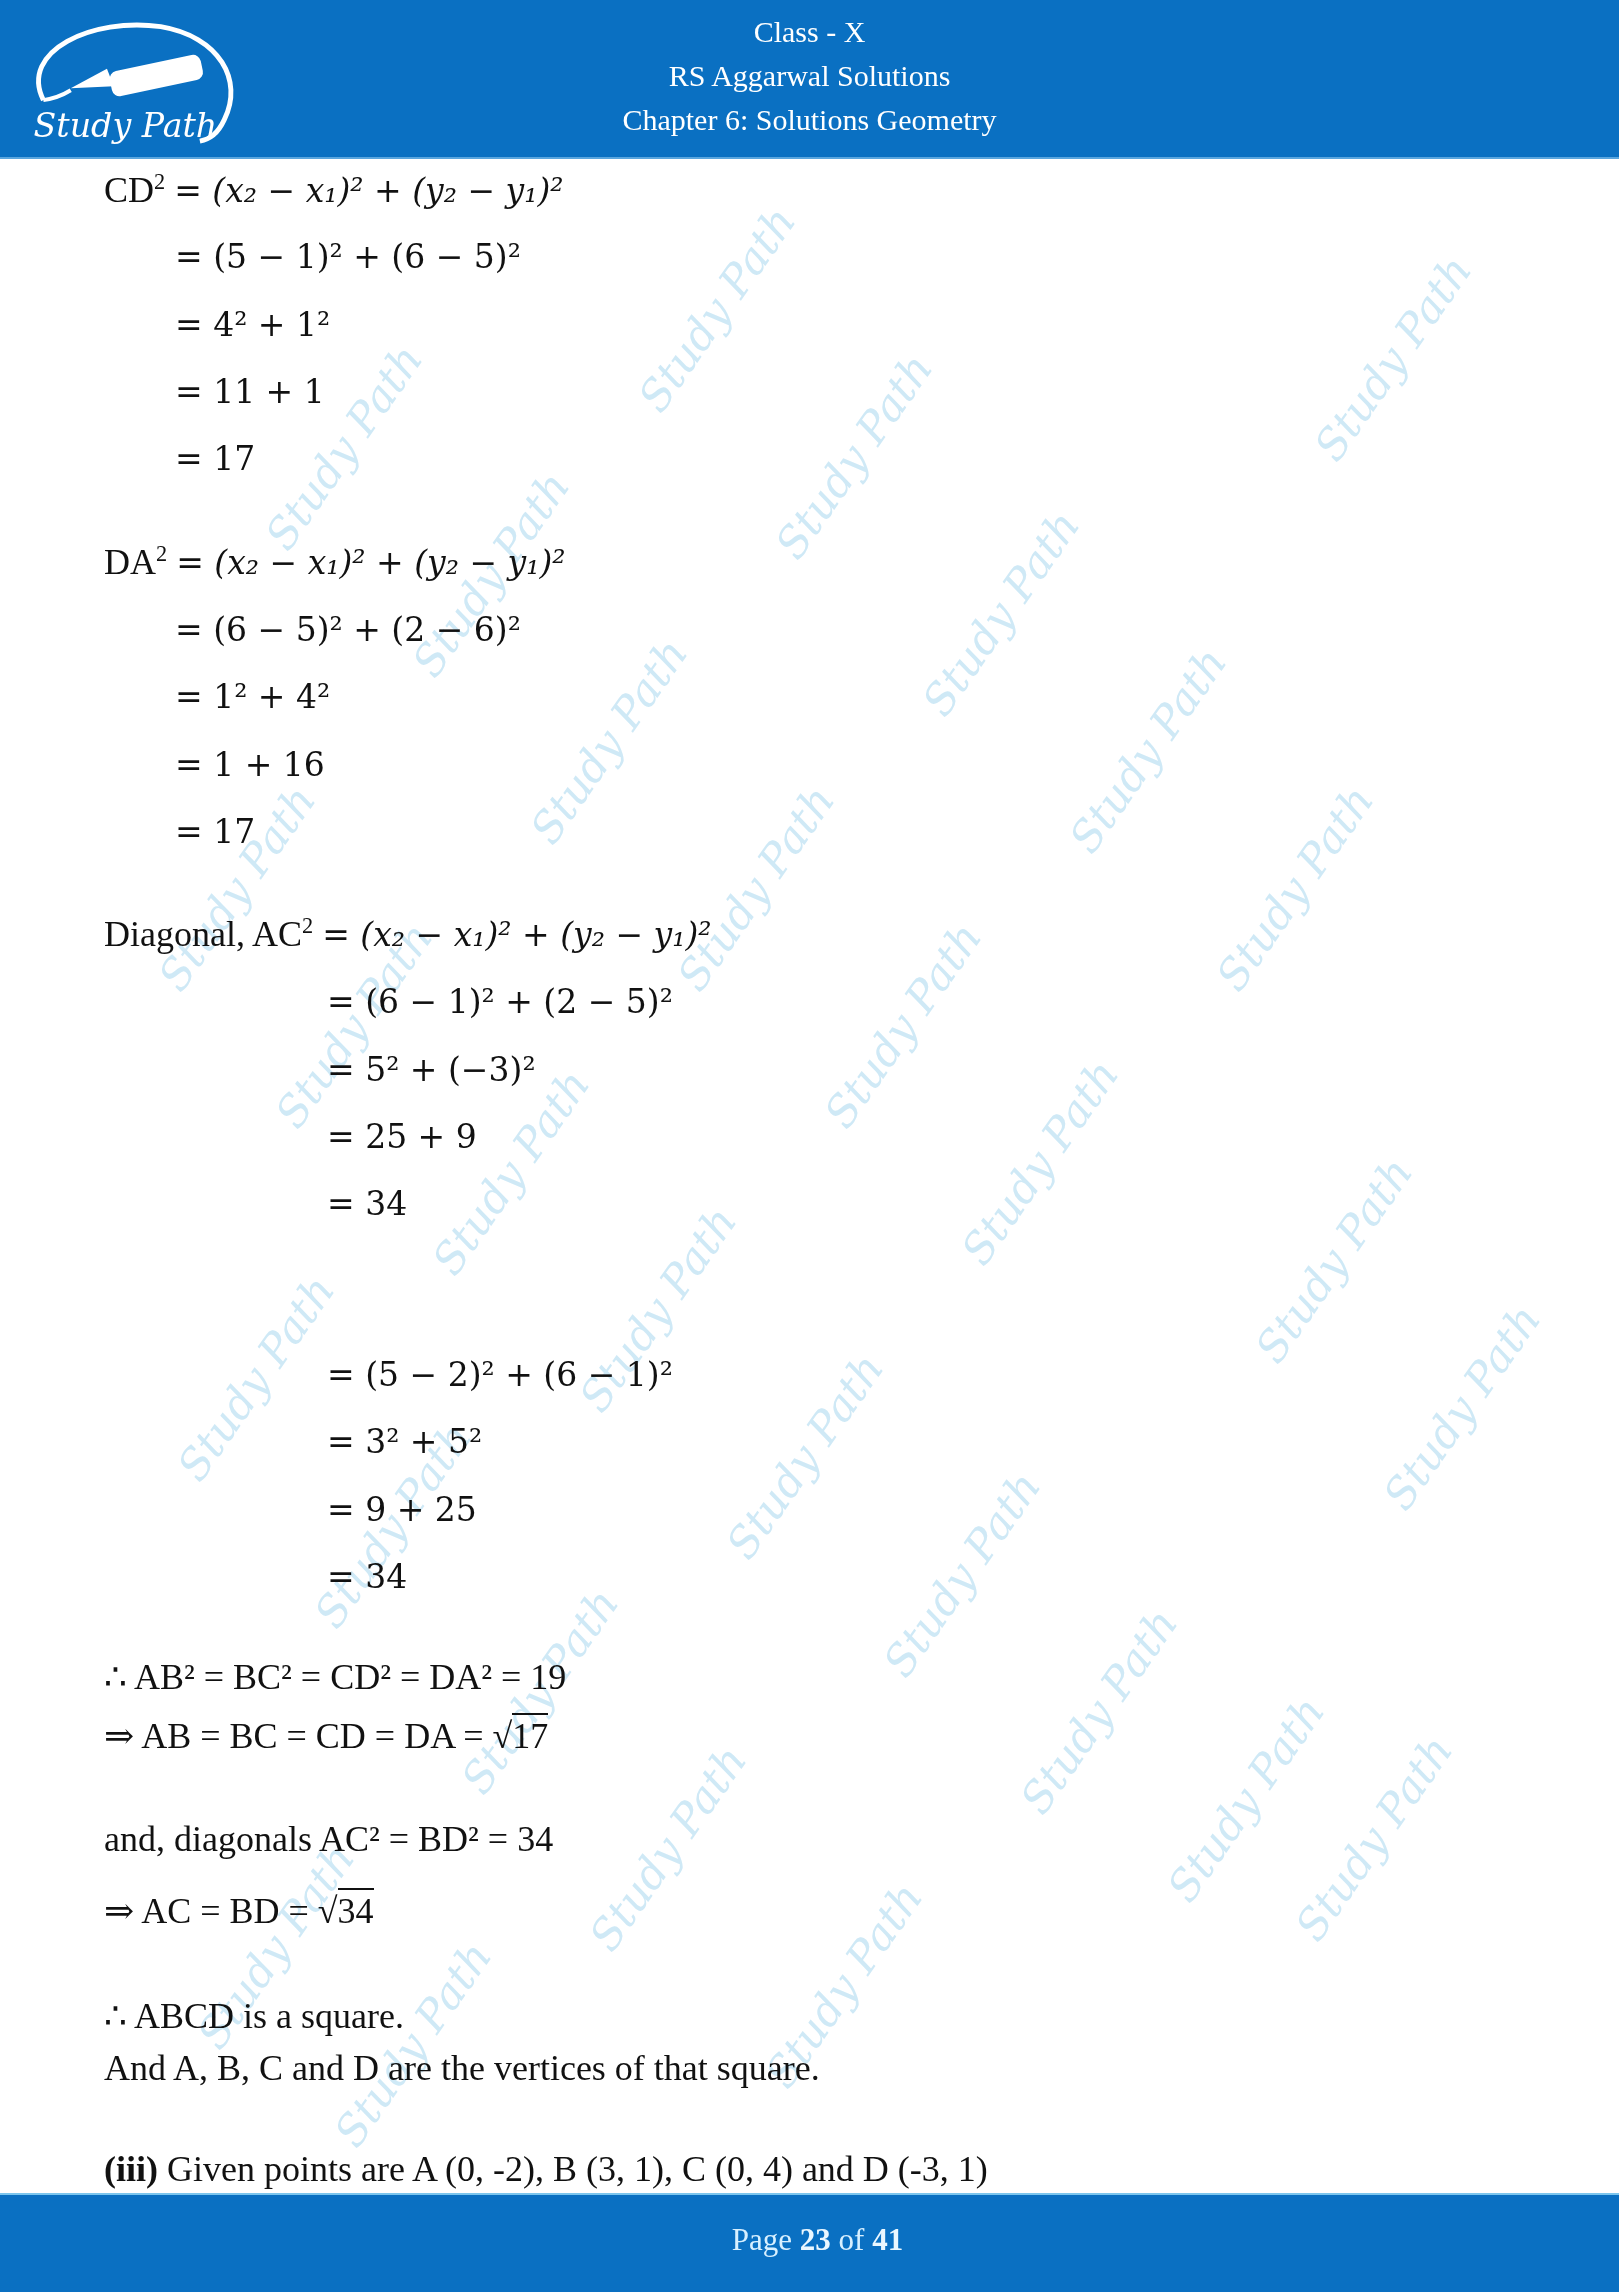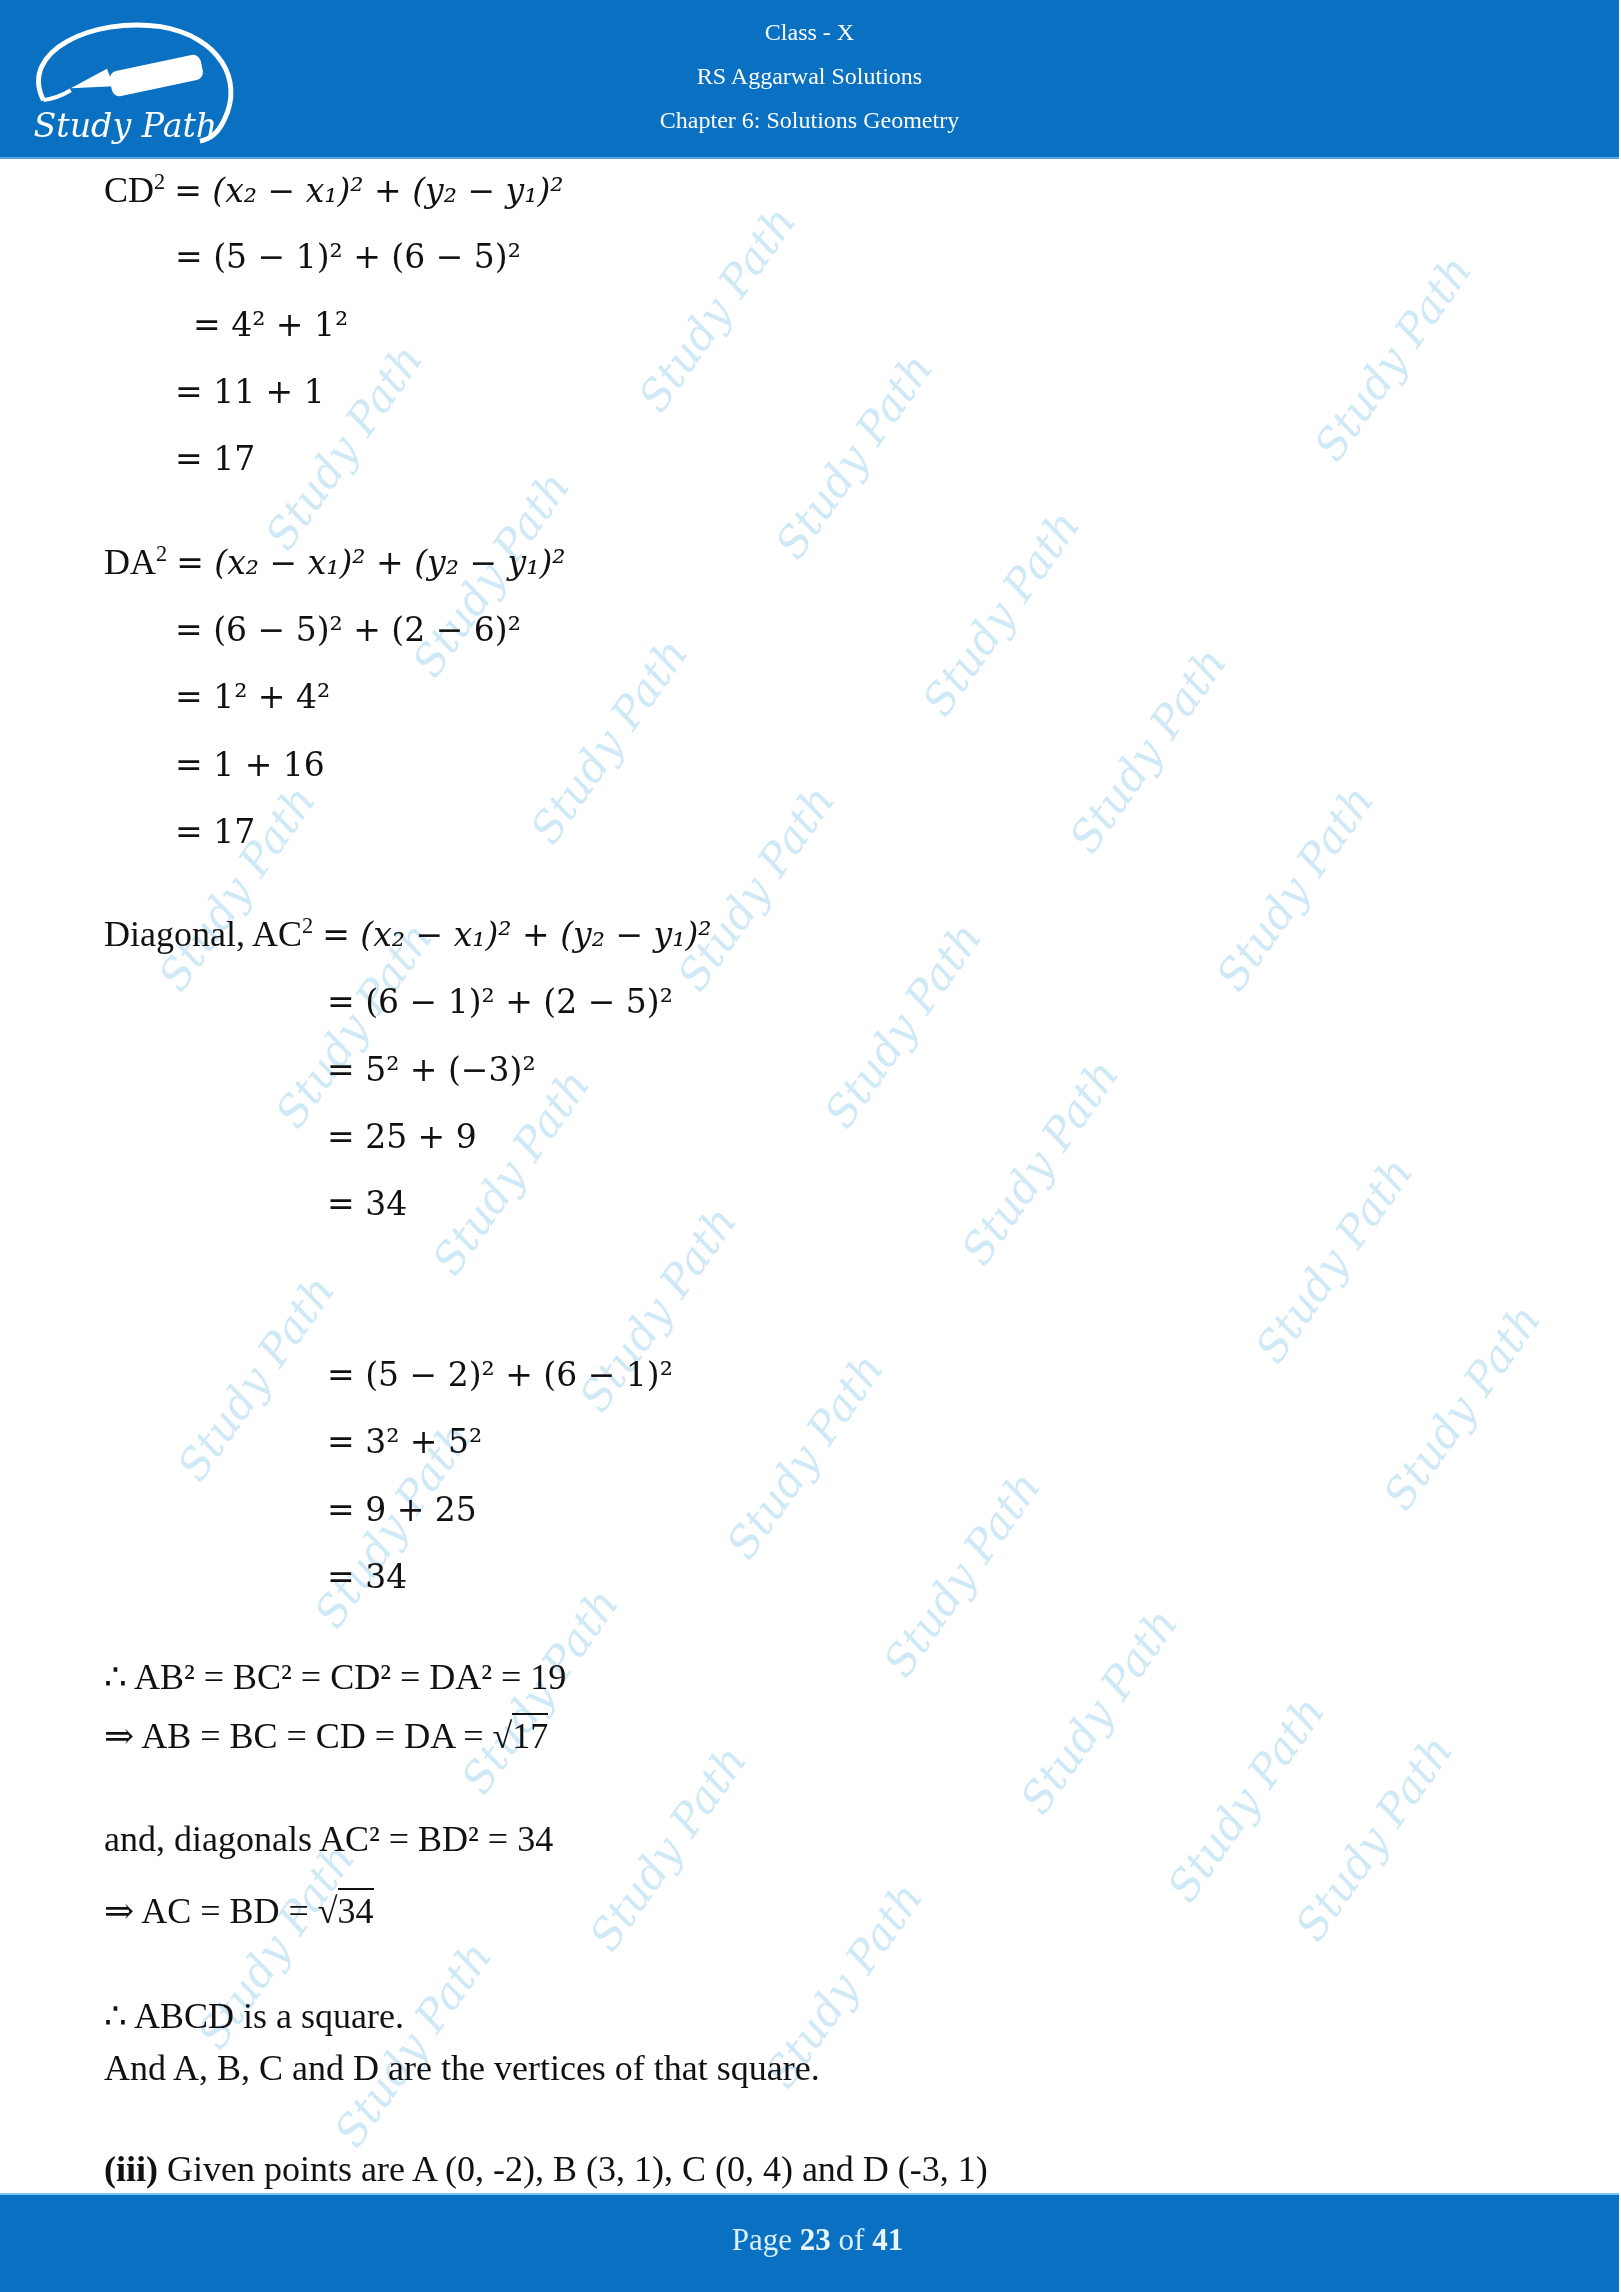--- a/index.html
+++ b/index.html
@@ -9,21 +9,21 @@
     font-family: "DejaVu Serif", "Liberation Serif", serif;
   }
   .header {
     position: absolute; left: 0; top: 0; width: 1619px; height: 157px;
     background: #0a70c2; border-bottom: 2px solid #5aa6de;
   }
   .logo { position: absolute; left: 13.7px; top: 11.8px; width: 225px; height: 137px; }
   .header-titles {
     position: absolute; left: 0; right: 0; top: 9.8px; text-align: center;
     color: #ffffff; font-family: "Liberation Serif", "DejaVu Serif", serif;
-    font-size: 24px; line-height: 44px;
+    font-size: 30px; line-height: 44px;
   }
   .footer {
     position: absolute; left: 0; top: 2193px; width: 1619px; height: 100px;
     background: #0a70c2; border-top: 2px solid #7cc6ee;
     text-align: center; color: #d8f0ff;
     font-family: "Liberation Serif", "DejaVu Serif", serif; font-size: 31px;
   }
   .footer .pg { display: inline-block; margin-top: 27.4px; margin-left: 16px; }
   .footer b { font-weight: bold; color: #eaf7ff; }
 
@@ -95,21 +95,21 @@
   <span class="wm" style="left:294px;top:1862px">Study Path</span>
 </div>
 
 <div class="content">
 
   <div class="line" style="left:98px;top:169px">
     <span>CD</span><sup>2</sup>
     <span class="m"> = </span><span class="m i">(x₂ − x₁)² + (y₂ − y₁)²</span>
   </div>
   <div class="line m" style="left:169px;top:235px">= <span>(5 − 1)² + (6 − 5)²</span></div>
-  <div class="line m" style="left:187px;top:303px">= <span>4² + 1²</span></div>
+  <div class="line m" style="left:169px;top:303px">= <span>4² + 1²</span></div>
   <div class="line m" style="left:169px;top:370px">= <span>11 + 1</span></div>
   <div class="line m" style="left:169px;top:437px">= <span>17</span></div>
 
   <div class="line" style="left:98px;top:541px">
     <span>DA</span><sup>2</sup>
     <span class="m"> = </span><span class="m i">(x₂ − x₁)² + (y₂ − y₁)²</span>
   </div>
   <div class="line m" style="left:169px;top:608px">= <span>(6 − 5)² + (2 − 6)²</span></div>
   <div class="line m" style="left:169px;top:675px">= <span>1² + 4²</span></div>
   <div class="line m" style="left:169px;top:743px">= <span>1 + 16</span></div>

